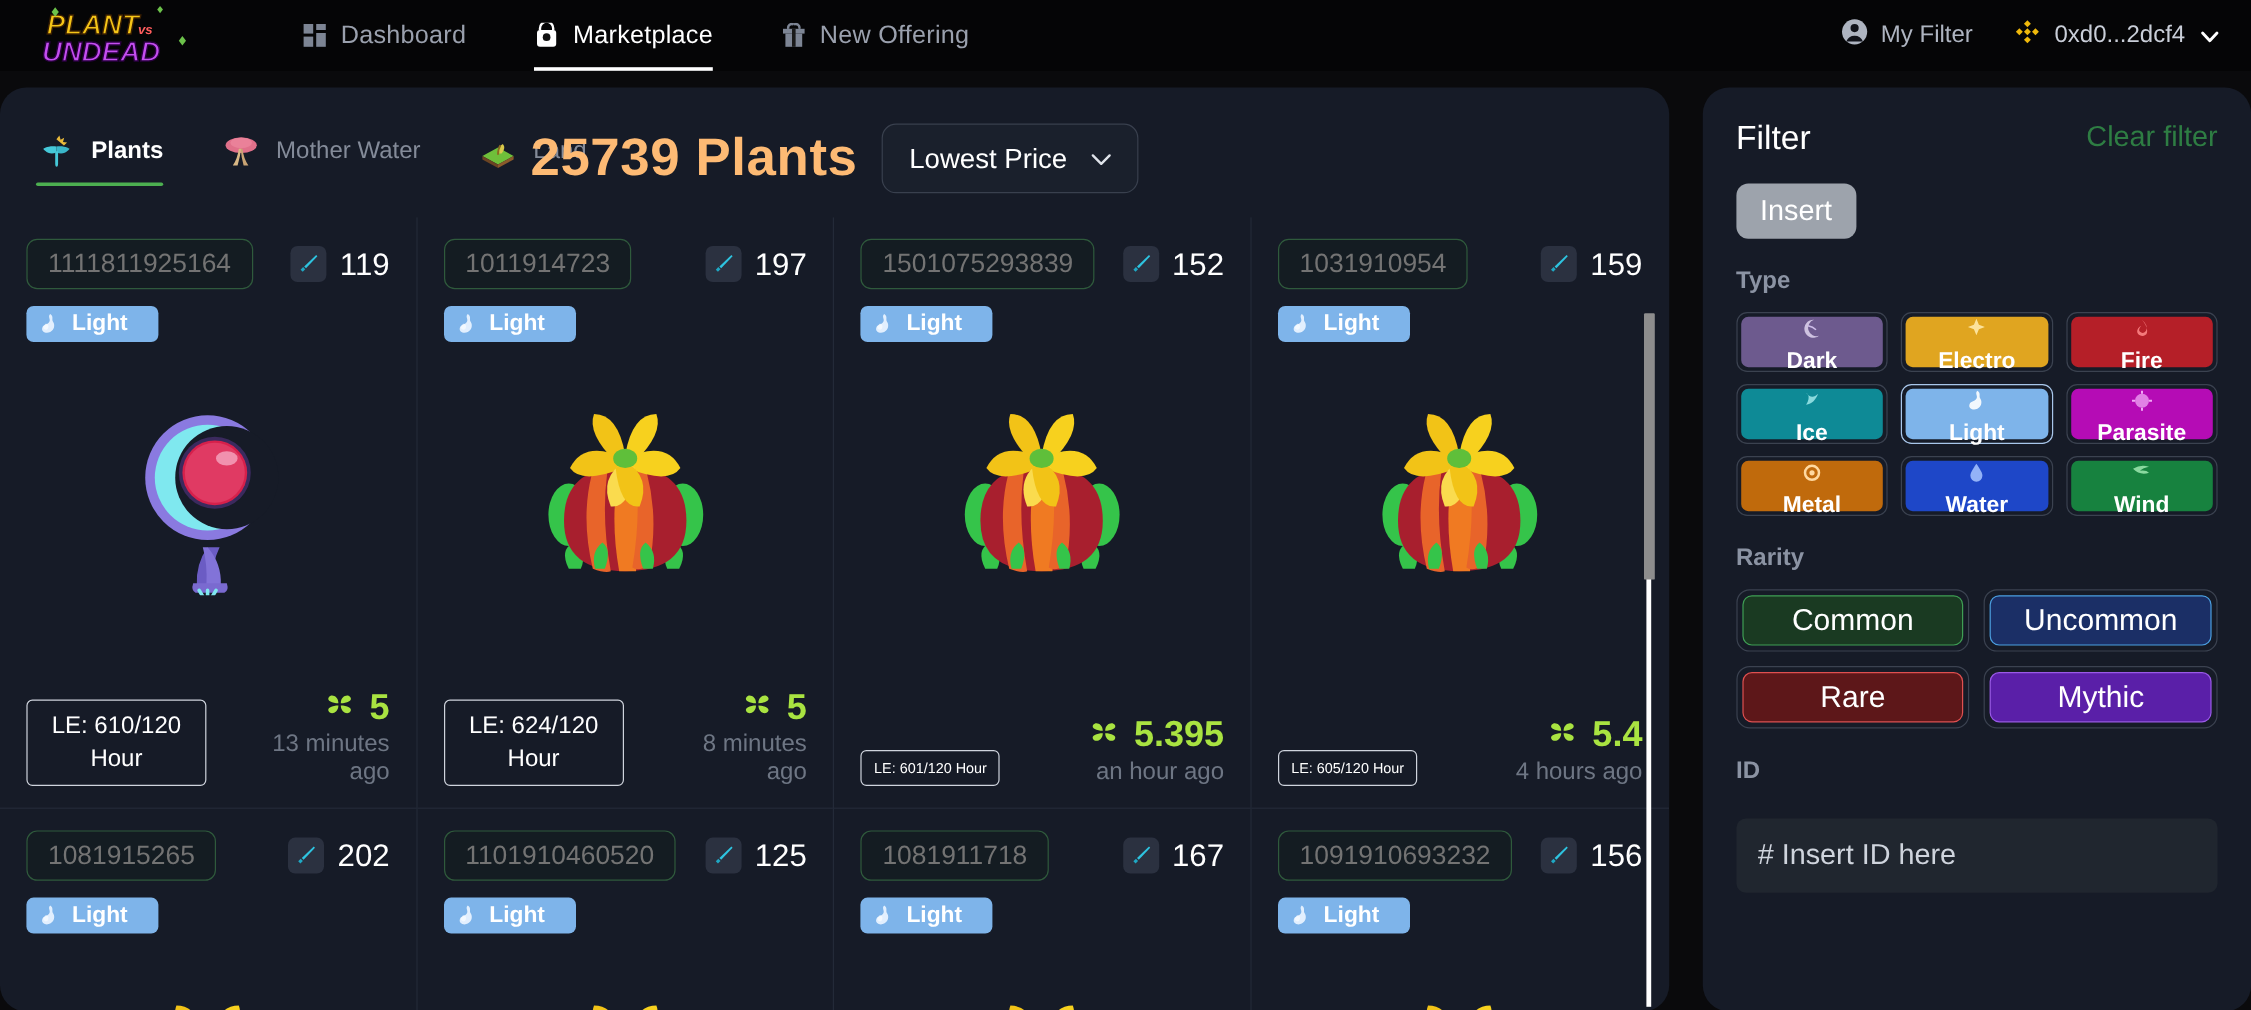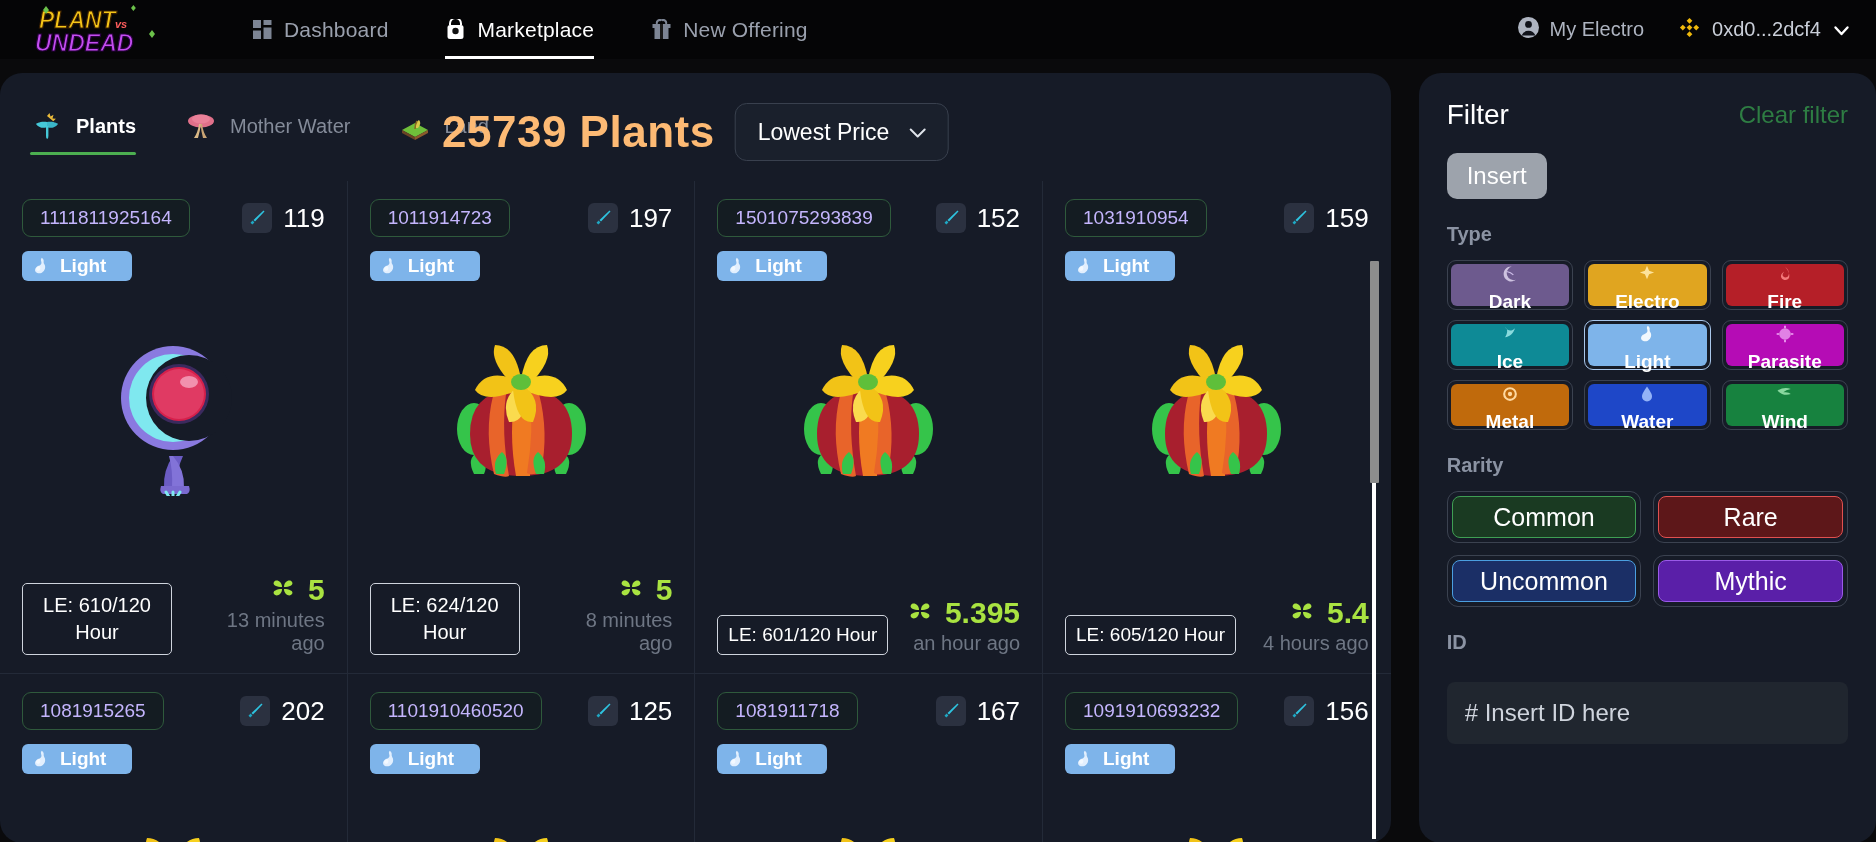--- a/index.html
+++ b/index.html
@@ -100,21 +100,21 @@
     border-right: 1px solid #232a38;
     border-bottom: 1px solid #232a38;
     cursor: pointer;
   }
   .card:nth-child(4n) { border-right: none; }
 
   .card-top { display: flex; align-items: center; justify-content: space-between; }
   .id-pill {
     border: 1px solid #2f5a3c; border-radius: 9px;
     background: #141c22;
-    color: #c4b5fd; font-size: 19px;
+    color: #737373; font-size: 22px;
     padding: 7px 17px; white-space: nowrap;
   }
   .pow { display:flex; align-items:center; gap: 11px; }
   .pow-ico {
     width: 30px; height: 30px; border-radius: 6px;
     background: #2b3140; display:flex; align-items:center; justify-content:center;
   }
   .pow-val { color: #ffffff; font-size: 26px; font-weight: 300; }
 
   .type-badge {
@@ -133,21 +133,21 @@
 
   .card-bottom {
     position: absolute; left: 22px; right: 22px; bottom: 18px;
     display: flex; align-items: flex-end; justify-content: space-between; gap: 14px;
   }
   .le-box {
     border: 1px solid #cfd4dd; border-radius: 5px;
     padding: 8px 12px; color: #ffffff; font-size: 20px;
     text-align: center; line-height: 1.35; max-width: 150px;
   }
-  .le-box.oneline { white-space: nowrap; padding: 6px 10px; font-size: 19px; max-width: none; }
+  .le-box.oneline { white-space: nowrap; padding: 6px 10px; font-size: 12px; max-width: none; }
   .right-meta { display: flex; flex-direction: column; align-items: flex-end; gap: 2px; }
   .price-row { display:flex; align-items:center; gap: 10px; }
   .price-val { color: #a9e341; font-size: 30px; font-weight: bold; }
   .time-ago { color: #6e7684; font-size: 20px; text-align: right; line-height: 1.15; max-width: 110px; }
 
   .vscroll {
     position: absolute; right: 12px; top: 188px; width: 9px; bottom: 4px;
     background: transparent;
   }
   .vscroll .track { position:absolute; left: 2px; top: 190px; width: 4px; bottom: 0; background: #ffffff; }
@@ -265,21 +265,21 @@
 
   <div class="header-right">
     <div class="acct">
       <span>
         <svg width="23" height="23" viewBox="0 0 23 23">
             <circle cx="11.5" cy="11.5" r="10.5" fill="#aeb4c0"></circle>
             <circle cx="11.5" cy="8.4" r="3.4" fill="#11131a"></circle>
             <path d="M4.6 19.6 a7.4 7.4 0 0 1 13.8 0 z" fill="#11131a"></path>
           </svg>
       </span>
-      <span>My Electro</span>
+      <span>My Filter</span>
     </div>
     <div class="wallet">
       <span>
         <svg width="23" height="23" viewBox="0 0 24 24">
           <g fill="#f0b90b">
             <path d="M12 2 l3 3 l-3 3 l-3 -3 z"></path>
             <path d="M5 9 l3 3 l-3 3 l-3 -3 z"></path>
             <path d="M19 9 l3 3 l-3 3 l-3 -3 z"></path>
             <path d="M12 16 l3 3 l-3 3 l-3 -3 z"></path>
             <path d="M12 9 l3 3 l-3 3 l-3 -3 z"></path>
@@ -838,27 +838,27 @@
       </div>
 
     <div class="section-label">Rarity</div>
     <div class="rarity-grid" id="rarity-grid">
         <div class="rarity-btn">
           <div class="rarity-inner" style="background:#1a3a22;border:1.5px solid #3f9e54">
             <span>Common</span>
           </div>
         </div>
         <div class="rarity-btn">
+          <div class="rarity-inner" style="background:#1b2f66;border:1.5px solid #4b9fe0">
+            <span>Uncommon</span>
+          </div>
+        </div>
+        <div class="rarity-btn">
           <div class="rarity-inner" style="background:#5d1719;border:1.5px solid #e05050">
             <span>Rare</span>
-          </div>
-        </div>
-        <div class="rarity-btn">
-          <div class="rarity-inner" style="background:#1b2f66;border:1.5px solid #4b9fe0">
-            <span>Uncommon</span>
           </div>
         </div>
         <div class="rarity-btn">
           <div class="rarity-inner" style="background:#5a1fa8;border:1.5px solid #9a5ae8">
             <span>Mythic</span>
           </div>
         </div>
       </div>
 
     <div class="section-label">ID</div>

